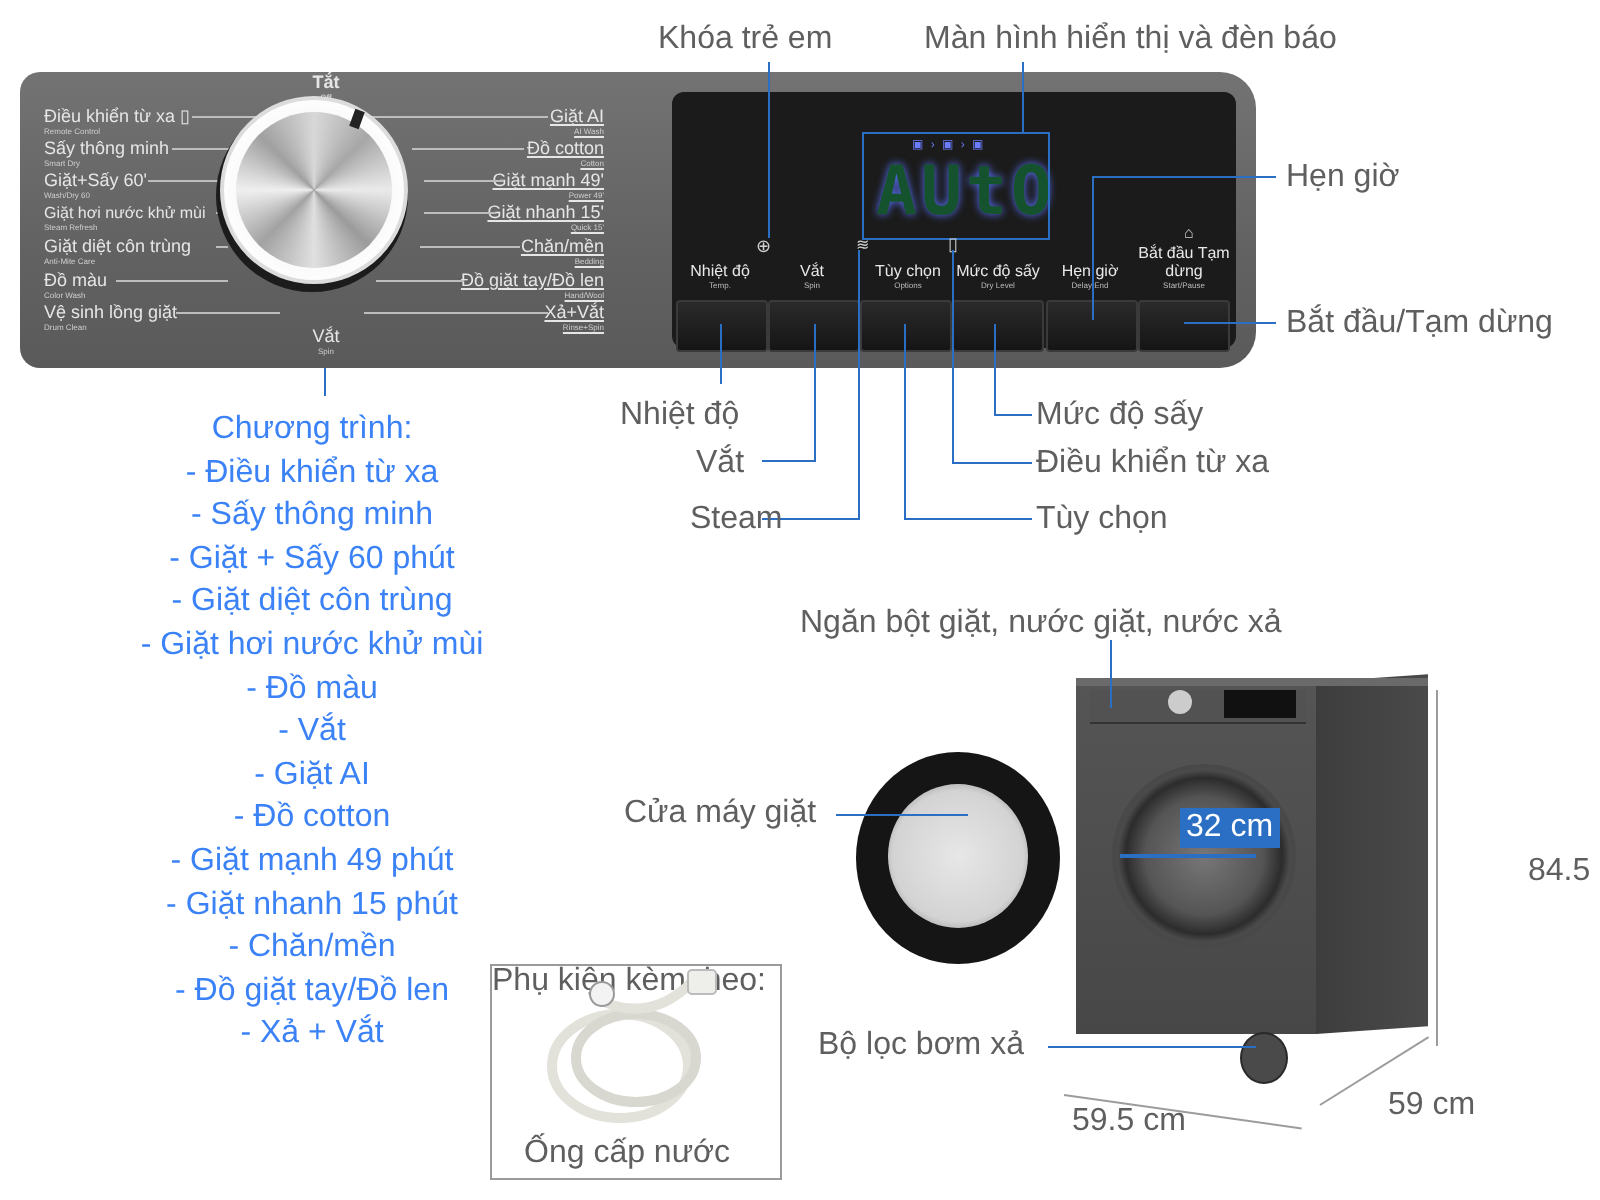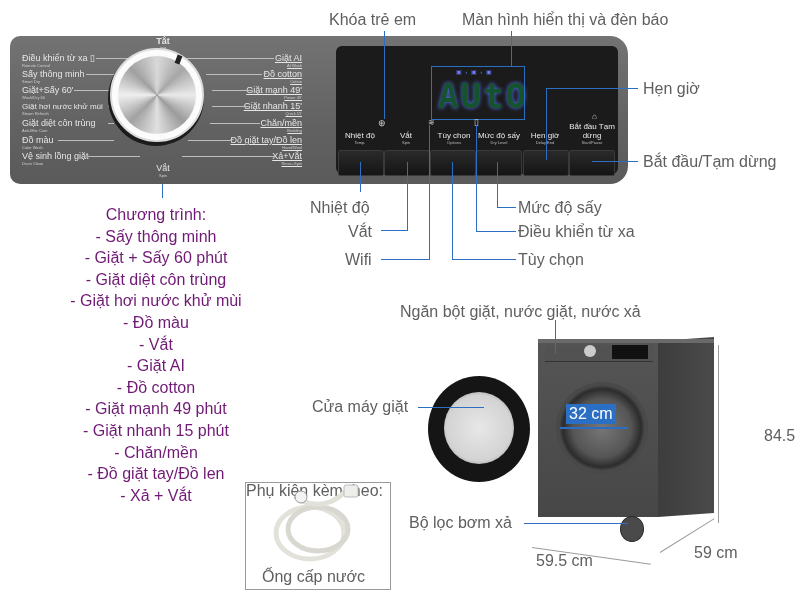--- a/index.html
+++ b/index.html
@@ -19,38 +19,38 @@
   #dial-face{left:118px;top:56px;width:78px;height:78px;border-radius:50%;background:conic-gradient(#d8d8d8,#a7a7a7,#eaeaea,#9b9b9b,#e0e0e0,#a2a2a2,#efefef,#a0a0a0,#d8d8d8);}
   #screen{left:336px;top:46px;width:282px;height:128px;background:#1b1b1b;border-radius:6px;}
   #display-box{left:431px;top:66px;width:92px;height:52px;border:1px solid #2a6fc4;}
   #auto{left:438px;top:76px;font-family:"DejaVu Sans Mono",monospace;font-size:34px;color:#14532d;letter-spacing:2px;text-shadow:0 0 4px #5a72ff;font-weight:bold;}
   .icons-top{left:456px;top:68px;font-size:6px;color:#6b7cff;letter-spacing:1px;}
   .btnlbl{position:absolute;font-size:8px;color:#e8e8e8;text-align:center;width:60px;line-height:9px;}
   .btnlbl .sub{display:block;font-size:4px;color:#bdbdbd;line-height:5px;}
   .pbtn{position:absolute;top:150px;height:24px;background:linear-gradient(180deg,#2a2a2a,#151515);border:1px solid #3a3a3a;border-radius:2px;}
   .sym{position:absolute;font-size:9px;color:#cfcfcf;}
   
-  #programs{left:40px;top:204px;width:232px;text-align:center;font-size:16px;color:#701a75;line-height:21.6px;}
+  #programs{left:40px;top:204px;width:232px;text-align:center;font-size:16px;color:#3b82f6;line-height:21.6px;}
   
   #acc-title{left:246px;top:462px;font-size:16px;color:#5f5f5f;margin-top:20px;}
   #acc-box{left:245px;top:482px;width:144px;height:106px;border:1px solid #9a9a9a;}
   #acc-caption{left:262px;top:568px;font-size:16px;color:#5f5f5f;}
   
   #washer-body{left:538px;top:341px;width:120px;height:176px;background:linear-gradient(180deg,#555 0%,#474747 100%);}
   #washer-side{left:658px;top:341px;width:56px;height:176px;background:linear-gradient(90deg,#3d3d3d,#4a4a4a);transform:skewY(-4deg);transform-origin:left top;}
   #washer-top{left:538px;top:339px;width:176px;height:4px;background:#6a6a6a;}
   #washer-panel{left:545px;top:345px;width:108px;height:16px;background:#525252;border-bottom:1px solid #333;}
   #washer-knob{left:584px;top:345px;width:12px;height:12px;border-radius:50%;background:#ccc;}
   #washer-lcd{left:612px;top:345px;width:36px;height:14px;background:#111;}
   #drum{left:556px;top:382px;width:92px;height:92px;border-radius:50%;background:radial-gradient(circle,#777 0%,#555 45%,#2c2c2c 60%,#4a4a4a 66%,#3a3a3a 100%);}
   #door{left:428px;top:376px;width:102px;height:106px;border-radius:50%;background:#151515;}
   #door-glass{left:444px;top:392px;width:70px;height:72px;border-radius:50%;background:radial-gradient(circle,#e7e7e7 0%,#d3d3d3 65%,#a2a2a2 80%,#6b6b6b 100%);}
   #filter{left:620px;top:516px;width:22px;height:24px;border-radius:50%;border:1px solid #2a2a2a;background:#4a4a4a;}
   .dim{position:absolute;background:#9c9c9c;}
-  #dim32{left:566px;top:404px;background:#2a6fc4;color:#fff;font-size:16px;padding:0 3px;line-height:20px;}
+  #dim32{left:590px;top:404px;background:#2a6fc4;color:#fff;font-size:16px;padding:0 3px;line-height:20px;}
   #arrow32{left:560px;top:427px;width:68px;height:2px;background:#2a6fc4;}
 </style>
 </head>
 <body>
 
 <div class="lbl" style="left:329px;top:11px;">Khóa trẻ em</div>
 <div class="lbl" style="left:462px;top:11px;">Màn hình hiển thị và đèn báo</div>
 
 <div id="panel" class="abs"></div>
 
@@ -135,27 +135,28 @@
 <div class="line" style="left:452px;top:162px;width:1px;height:97px;"></div>
 <div class="line" style="left:452px;top:259px;width:64px;height:1px;"></div>
 <div class="line" style="left:476px;top:125px;width:1px;height:106px;"></div>
 <div class="line" style="left:476px;top:231px;width:40px;height:1px;"></div>
 <div class="line" style="left:497px;top:162px;width:1px;height:45px;"></div>
 <div class="line" style="left:497px;top:207px;width:19px;height:1px;"></div>
 <div class="line" style="left:162px;top:184px;width:1px;height:14px;"></div>
 
 <div class="lbl" style="left:310px;top:199px;">Nhiệt độ</div>
 <div class="lbl" style="left:348px;top:223px;">Vắt</div>
-<div class="lbl" style="left:345px;top:251px;">Wifi</div>
+<div class="lbl" style="left:345px;top:251px;">Steam</div>
 <div class="lbl" style="left:518px;top:199px;">Mức độ sấy</div>
 <div class="lbl" style="left:518px;top:223px;">Điều khiển từ xa</div>
 <div class="lbl" style="left:518px;top:251px;">Tùy chọn</div>
 
 <div id="programs" class="abs">
   <div>Chương trình:</div>
+  <div>- Điều khiển từ xa</div>
   <div>- Sấy thông minh</div>
   <div>- Giặt + Sấy 60 phút</div>
   <div>- Giặt diệt côn trùng</div>
   <div>- Giặt hơi nước khử mùi</div>
   <div>- Đồ màu</div>
   <div>- Vắt</div>
   <div>- Giặt AI</div>
   <div>- Đồ cotton</div>
   <div>- Giặt mạnh 49 phút</div>
   <div>- Giặt nhanh 15 phút</div>

